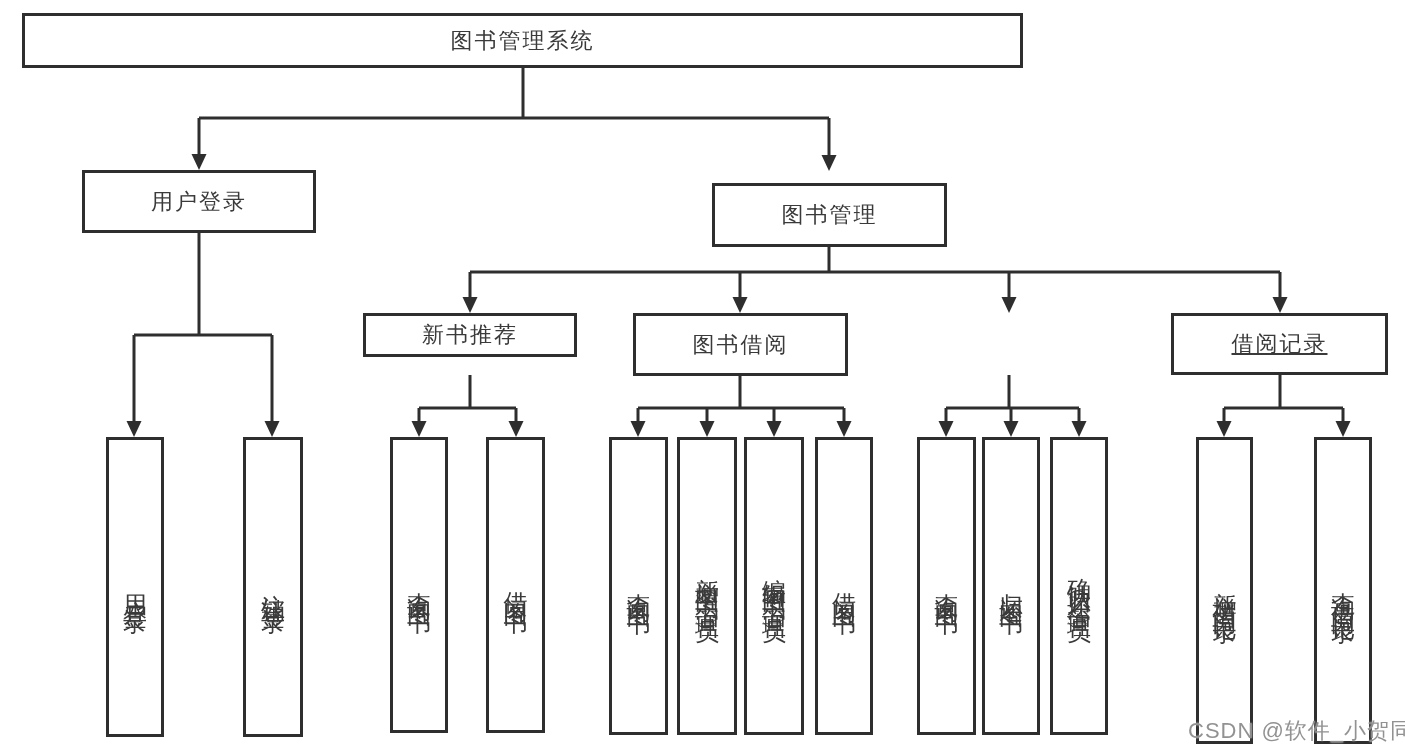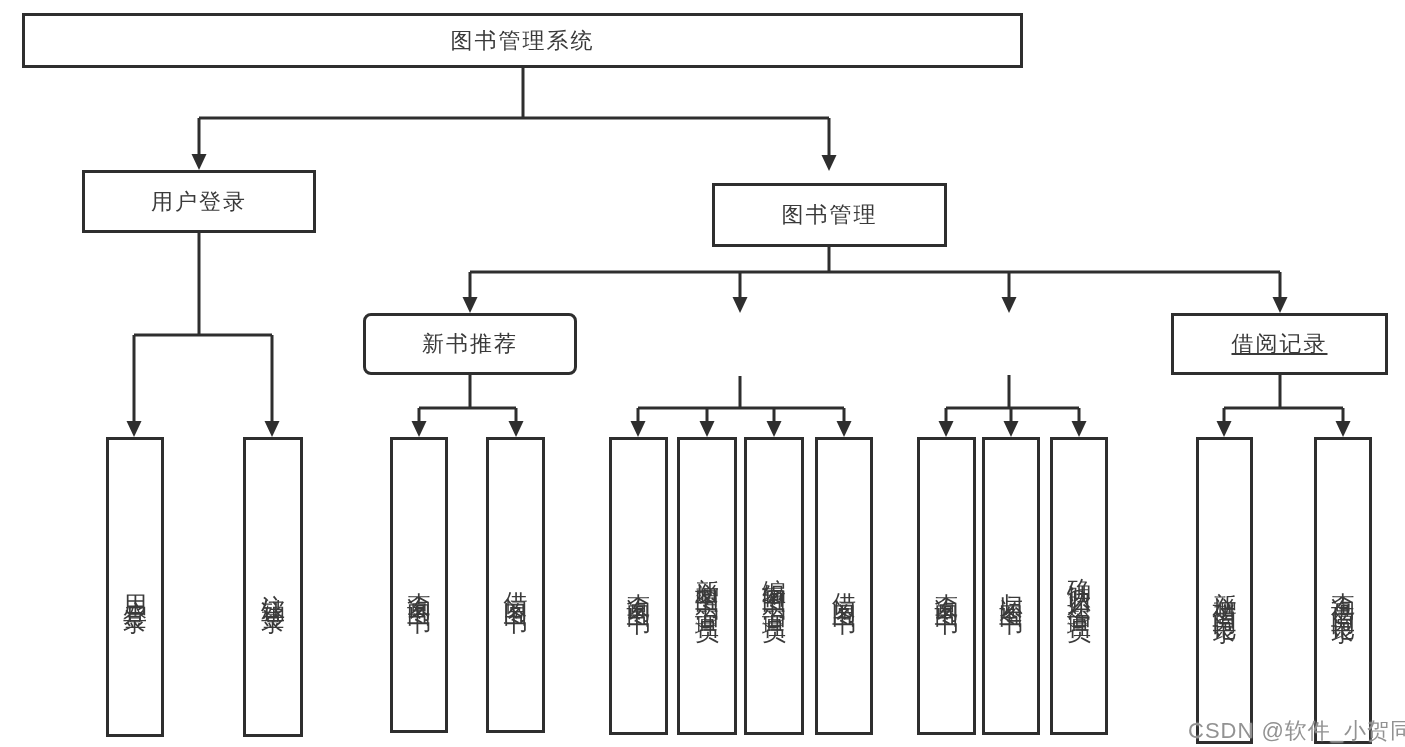--- a/index.html
+++ b/index.html
@@ -109,22 +109,25 @@
     <span>图书管理系统</span>
   </div>
 
   <div class="node hbox" style="left:82px; top:170px; width:234px; height:63px;">
     <span>用户登录</span>
   </div>
   <div class="node hbox" style="left:712px; top:171px; width:235px; height:64px;margin-top:12px;">
     <span>图书管理</span>
   </div>
 
-  <div class="node hbox" style="left:363px; top:313px; width:214px; height:62px;border-radius:8px;">
+  <div class="node hbox" style="left:363px; top:313px; width:214px; height:44px;">
     <span>新书推荐</span>
+  </div>
+  <div class="node hbox" style="left:633px; top:313px; width:215px; height:63px;">
+    <span>图书借阅</span>
   </div>
   <div class="node hbox" style="left:1171px; top:313px; width:217px; height:62px;text-decoration:underline;">
     <span>借阅记录</span>
   </div>
 
   <div class="node vbox" style="left:106px; top:437px; width:58px; height:300px;">
     <span class="vtext">用户登录</span>
   </div>
   <div class="node vbox" style="left:243px; top:437px; width:60px; height:300px;">
     <span class="vtext">注销登录</span>

